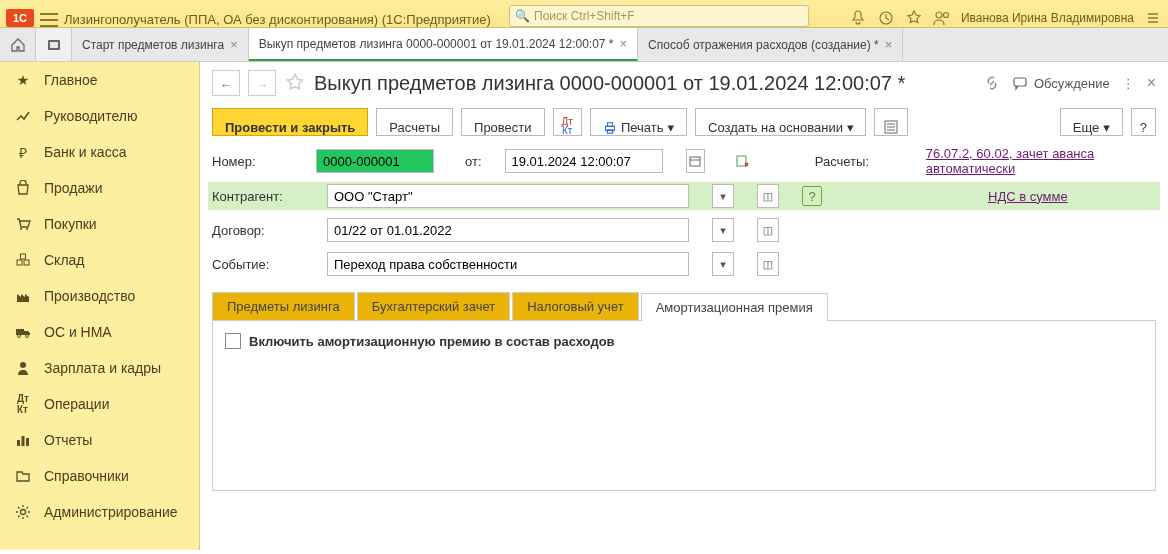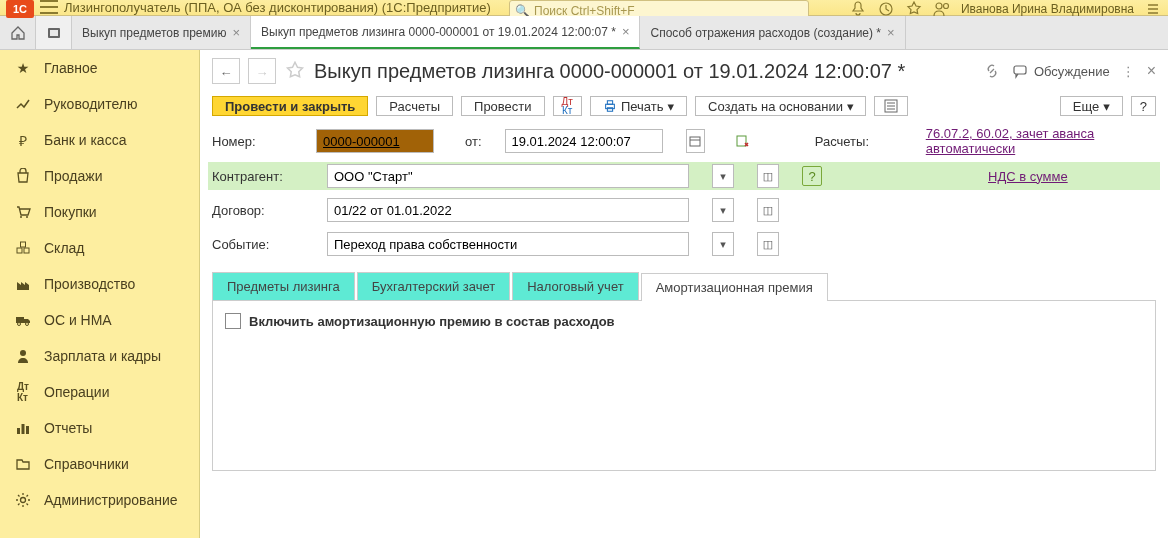--- a/index.html
+++ b/index.html
@@ -1,19 +1,19 @@
 <!DOCTYPE html>
 <html><head>
 <meta charset="utf-8">
 <style>
 * { box-sizing: border-box; margin: 0; padding: 0; font-family: Arial, sans-serif; }
 body { font-size: 13px; color: #333; background: #fff; overflow: hidden; }
 
 
-.titlebar { height: 16px; background: linear-gradient(#fdeea0, #fbe68a); border-bottom: 1px solid #d0c080; display: flex; align-items: flex-start; padding: 0 6px; gap: 6px; }
+.titlebar { height: 28px; background: linear-gradient(#fdeea0, #fbe68a); border-bottom: 1px solid #d0c080; display: flex; align-items: flex-end; padding: 0 6px; gap: 6px; }
 .logo { width: 28px; height: 18px; background: #e84b1a; color: #fff; font-weight: bold; font-size: 11px; display: flex; align-items: center; justify-content: center; border-radius: 2px; }
 .burger { width: 18px; height: 14px; display: flex; flex-direction: column; justify-content: space-between; cursor: pointer; }
 .burger span { height: 2px; background: #8a7a30; }
 .title-text { color: #6b5f20; font-size: 13px; }
 .search-top { flex: 0 0 300px; margin-left: 12px; height: 22px; border: 1px solid #d0c080; background: #fdf6d0; border-radius: 3px; display: flex; align-items: center; padding: 0 6px; color: #a89850; font-size: 12px; }
 .titlebar-spacer { flex: 1; }
 .titlebar-right { display: flex; align-items: center; gap: 10px; color: #6b5f20; }
 .titlebar-icon { width: 18px; height: 18px; display:flex; align-items:center; justify-content:center; cursor:pointer; }
 .user-name { font-size: 12px; }
 
@@ -36,40 +36,40 @@
 .doc-header { display: flex; align-items: center; padding: 8px 12px; gap: 8px; }
 .nav-btn { width: 28px; height: 26px; border: 1px solid #ccc; background: #fff; display:flex; align-items:center; justify-content:center; cursor:pointer; color:#666; }
 .nav-btn.disabled { color: #ccc; }
 .star-btn { width: 22px; height: 22px; color: #ccc; cursor:pointer; display:flex; align-items:center; justify-content:center;}
 .doc-title { font-size: 20px; font-weight: normal; color: #333; flex: 1; }
 .hdr-right { display:flex; align-items:center; gap:12px; color:#888; }
 .discuss-btn { display:flex; align-items:center; gap:6px; color:#555; cursor:pointer; }
 
 
 .toolbar { display: flex; align-items: center; gap: 8px; padding: 4px 12px 10px; flex-wrap: wrap; }
-.btn { height: 20px; border: 1px solid #bbb; background: #fff; padding: 0 12px; font-size: 13px; color: #333; cursor: pointer; display:flex; align-items:center; gap:4px; }
+.btn { height: 28px; border: 1px solid #bbb; background: #fff; padding: 0 12px; font-size: 13px; color: #333; cursor: pointer; display:flex; align-items:flex-end; gap:4px; }
 .btn.primary { background: #ffd633; border-color: #d4a800; font-weight: bold; }
 .btn.icon-only { padding: 0 8px; }
 .toolbar-spacer { flex: 1; }
 
 
 .form { padding: 0 12px; }
 .form-row { display: flex; align-items: center; margin-bottom: 6px; gap: 23px; min-height: 28px; }
 .form-row.hl { background: #d4f0c4; padding: 2px 4px; margin-left: -4px; margin-right: -4px; }
 .flabel { width: 92px; color: #333; font-size: 13px; }
 .finput { height: 24px; border: 1px solid #bbb; padding: 0 6px; font-size: 13px; background: #fff; }
-.finput.ro { background: #a16207; text-decoration: underline; }
+.finput.ro { background: #22c55e; }
 .fbtn { width: 22px; height: 24px; border: 1px solid #bbb; background: #fff; display:flex; align-items:center; justify-content:center; cursor:pointer; font-size:11px; color:#555; }
 .help-q { width: 20px; height: 20px; border: 1px solid #7aa83a; color: #5a8a20; display:flex; align-items:center; justify-content:center; border-radius: 2px; cursor:pointer; }
 .rlabel { width: 100px; color: #333; margin-left: 40px; }
 .link { color: #701a75; text-decoration: underline; cursor: pointer; font-size: 13px; }
 
 
 .tabs2 { display: flex; border-bottom: 1px solid #ccc; margin: 8px 12px 0; }
-.tab2 { padding: 6px 14px; border: 1px solid #ccc; border-bottom: none; margin-right: 2px; background: #5eead4; font-size: 13px; color: #444; cursor: pointer; }
+.tab2 { padding: 6px 14px; border: 1px solid #ccc; border-bottom: none; margin-right: 2px; background: #eab308; font-size: 13px; color: #444; cursor: pointer; }
 .tab2.active { background: #fff; position: relative; top: 1px; }
 .tabpanel { border: 1px solid #ccc; border-top: none; margin: 0 12px 12px; padding: 12px; min-height: 170px; }
 .checkbox-row { display:flex; align-items:center; gap:8px;font-weight:bold; }
 .checkbox { width: 16px; height: 16px; border: 1px solid #888; cursor:pointer; }
 
 svg { display:block; }
 </style>
 </head>
 <body>
 
@@ -125,21 +125,21 @@
         <path d="M2 8l6-6 6 6v6H9v-4H7v4H2z" fill="none" stroke="#666" stroke-width="1.3"></path>
       </svg>
   </div>
   <div class="tab-star">
     <svg width="16" height="16" viewBox="0 0 16 16">
         <rect x="2" y="3" width="12" height="10" rx="1" fill="#666"></rect>
         <rect x="4" y="5" width="8" height="6" fill="#e8e8e8"></rect>
       </svg>
   </div>
   <div class="tab">
-    <span>Выкуп предметов премию</span>
+    <span>Старт предметов лизинга</span>
     <span class="tab-close">×</span>
   </div>
   <div class="tab active">
     <span>Выкуп предметов лизинга 0000-000001 от 19.01.2024 12:00:07 *</span>
     <span class="tab-close">×</span>
   </div>
   <div class="tab">
     <span>Способ отражения расходов (создание) *</span>
     <span class="tab-close">×</span>
   </div>

